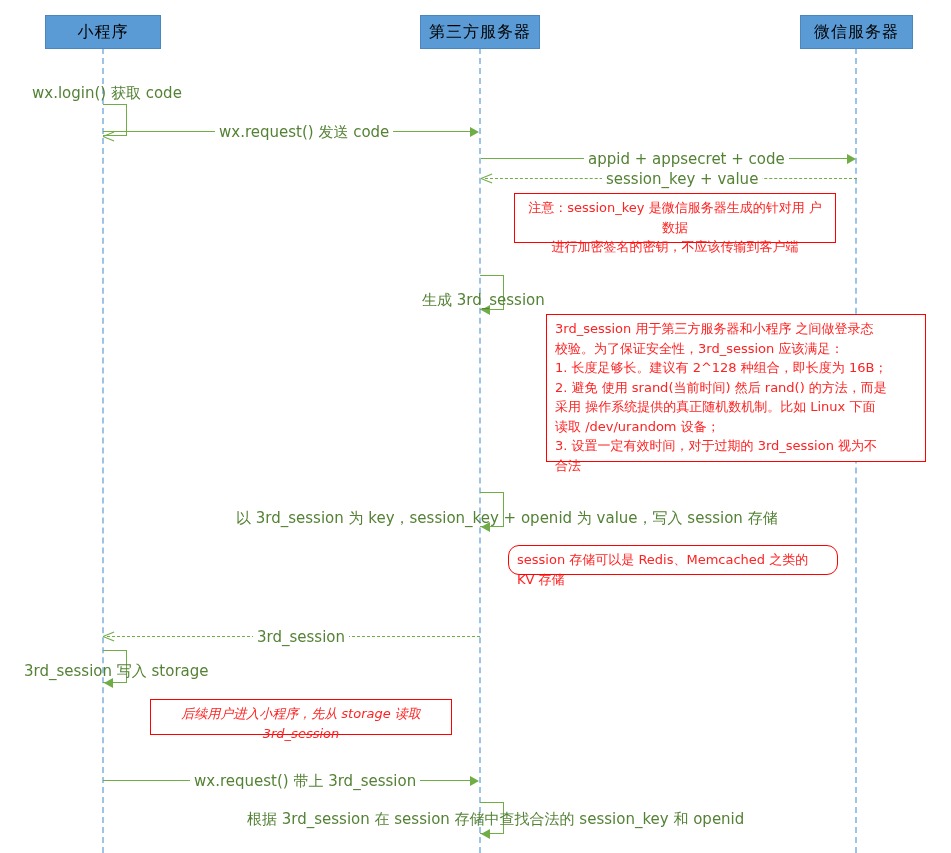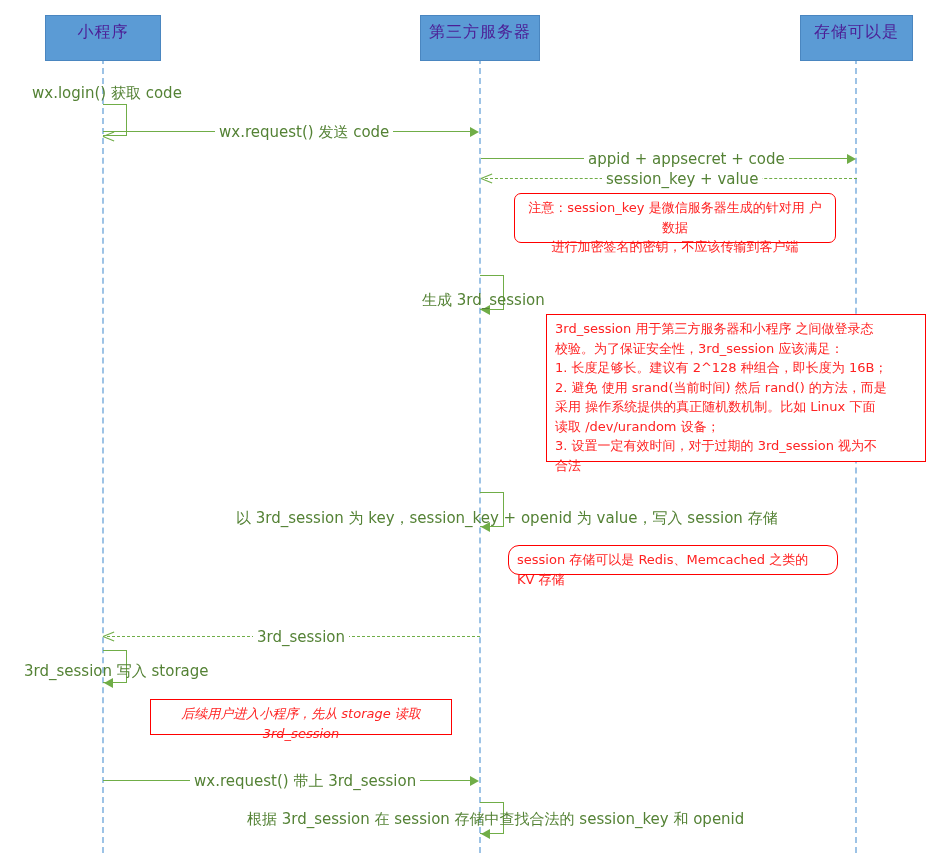--- a/index.html
+++ b/index.html
@@ -16,25 +16,25 @@
     height: 853px;
     background: #ffffff;
     overflow: hidden;
   }
   
   .participant {
     position: absolute;
     box-sizing: border-box;
     background: #5B9BD5;
     border: 1px solid #4A86C0;
-    color: #4c1d95;
+    color: #000000;
     font-size: 16px;
     text-align: center;
     line-height: 32px;
-    height: 46px;
+    height: 34px;
     letter-spacing: 1px;
     font-family: "DejaVu Sans", "Liberation Sans", sans-serif;
   }
   
   .lifeline {
     position: absolute;
     width: 0;
     border-left: 2px dashed #9DC3E6;
     top: 48px;
   }
@@ -120,39 +120,39 @@
 <body>
 
 <div id="diagram">
 
   <div class="lifeline" style="left:102px; height:805px;"></div>
   <div class="lifeline" style="left:479px; height:805px;"></div>
   <div class="lifeline" style="left:855px; height:805px;"></div>
 
   <div class="participant" style="left:45px; top:15px; width:116px;">小程序</div>
   <div class="participant" style="left:420px; top:15px; width:120px;">第三方服务器</div>
-  <div class="participant" style="left:800px; top:15px; width:113px;">存储可以是</div>
+  <div class="participant" style="left:800px; top:15px; width:113px;">微信服务器</div>
 
   <div class="selfcall" style="left:103px; top:104px; height:32px;"></div>
   <div class="head-left-open" style="left:103px; top:130px;"></div>
   <div class="msg-label plain" style="left:28px; top:85px;">wx.login() 获取 code</div>
 
   <div class="msg" style="left:103px; top:131px; width:371px;"></div>
   <div class="head-right" style="left:470px; top:127px;"></div>
   <div class="msg-label" style="left:215px; top:124px;">wx.request() 发送 code</div>
 
   <div class="msg" style="left:481px; top:158px; width:369px;"></div>
   <div class="head-right" style="left:847px; top:154px;"></div>
   <div class="msg-label" style="left:584px; top:151px;">appid + appsecret + code</div>
 
   <div class="msg dashed" style="left:485px; top:178px; width:372px;"></div>
   <div class="head-left-open" style="left:481px; top:172px;"></div>
   <div class="msg-label" style="left:602px; top:171px;">session_key + value</div>
 
-  <div class="note center" style="left:514px; top:193px; width:322px; height:50px;border-radius:7px;">注意：session_key 是微信服务器生成的针对用 户数据
+  <div class="note center" style="left:514px; top:193px; width:322px; height:50px;">注意：session_key 是微信服务器生成的针对用 户数据
 进行加密签名的密钥，不应该传输到客户端</div>
 
   <div class="selfcall" style="left:480px; top:275px; height:35px;"></div>
   <div class="head-left-solid" style="left:481px; top:305px;"></div>
   <div class="msg-label plain" style="left:418px; top:292px;">生成 3rd_session</div>
 
   <div class="note left" style="left:508px; top:314px; width:380px; height:148px;margin-left:38px;">3rd_session 用于第三方服务器和小程序 之间做登录态
 校验。为了保证安全性，3rd_session 应该满足：
 1. 长度足够长。建议有 2^128 种组合，即长度为 16B；
 2. 避免 使用 srand(当前时间) 然后 rand() 的方法，而是

